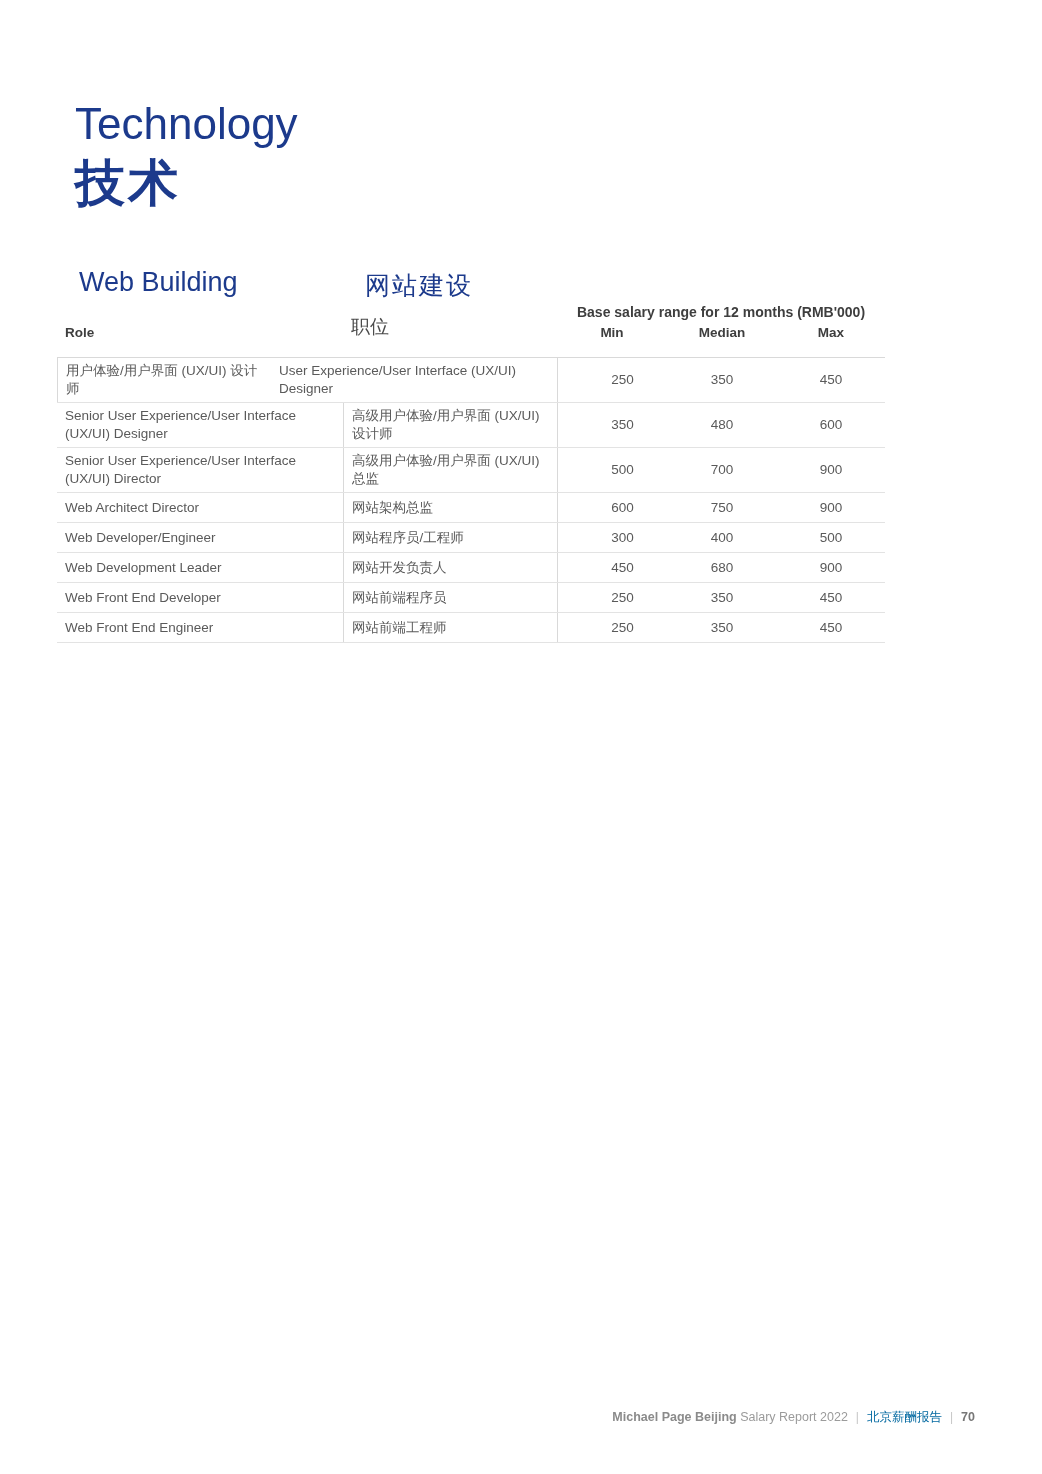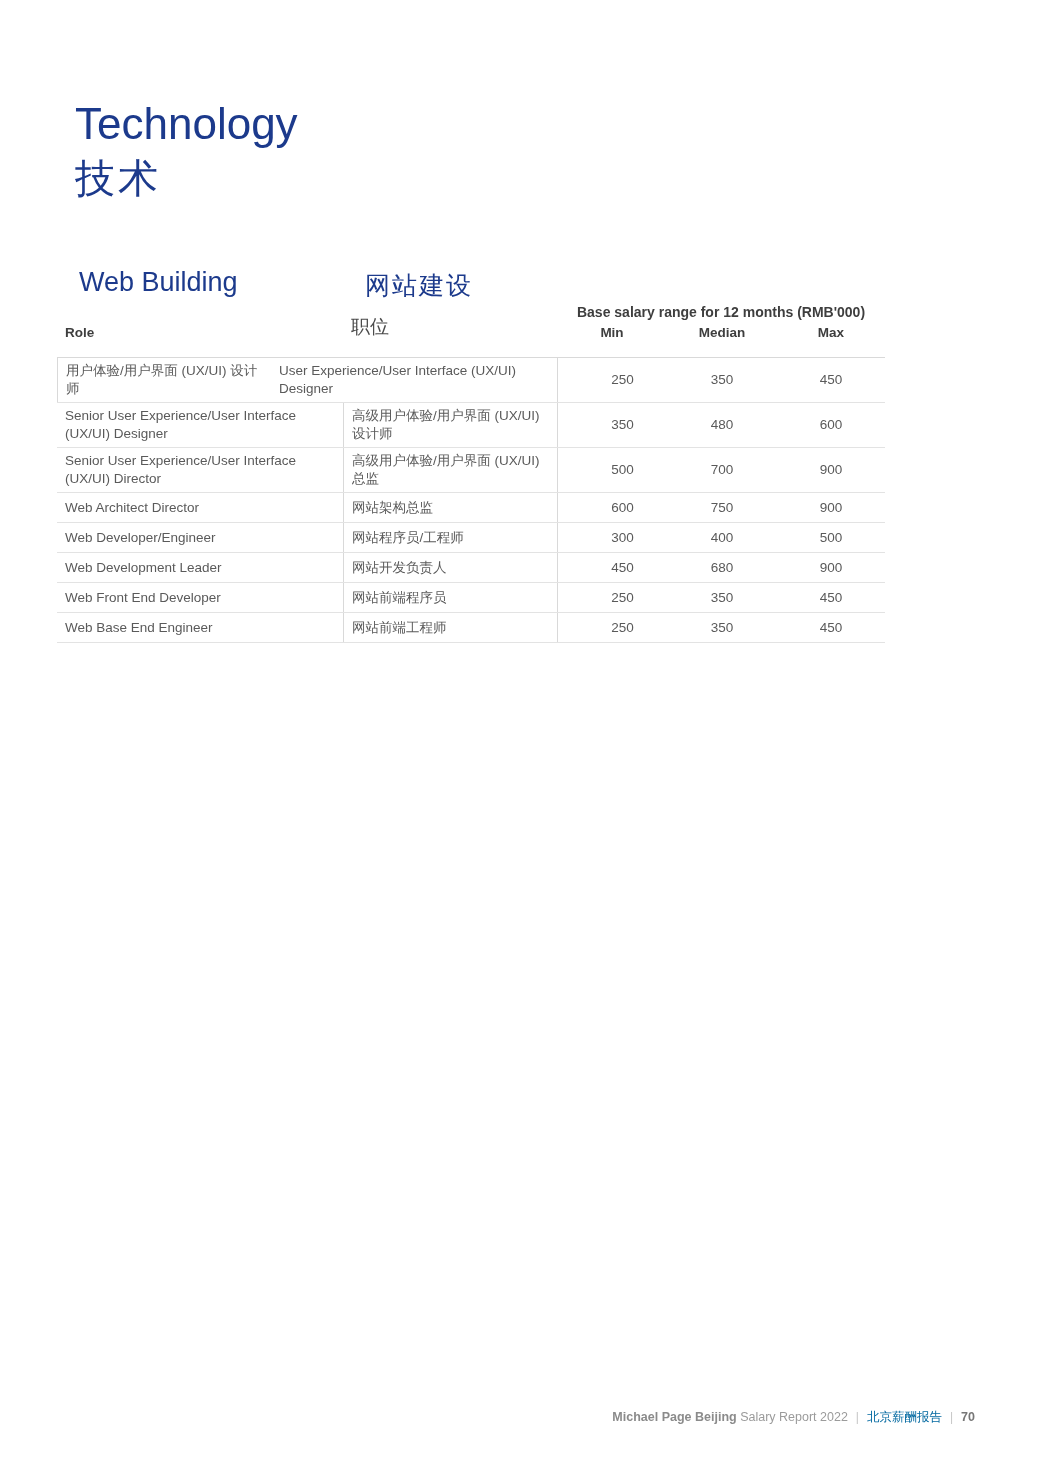--- a/index.html
+++ b/index.html
@@ -21,21 +21,21 @@
   }
 
   
   .title-en{
     position:absolute;left:75px;top:101px;
     font-size:44px;font-weight:400;line-height:1.05;
     color:var(--blue);letter-spacing:0px;
   }
   .title-zh{
     position:absolute;left:75px;top:156px;
-    font-size:40px;font-weight:400;line-height:1.1;
+    font-size:50px;font-weight:700;line-height:1.1;
     color:var(--blue);letter-spacing:3px;
   }
 
   
   .section-en{
     position:absolute;left:79px;top:267px;
     font-size:27px;font-weight:400;color:var(--blue);
   }
   .section-zh{
     position:absolute;left:365px;top:269px;
@@ -161,21 +161,21 @@
 
     <div class="row">
       <div class="cell col-en">Web Front End Developer</div>
       <div class="cell col-zh">网站前端程序员</div>
       <div class="cell col-num num-first">250</div>
       <div class="cell col-num">350</div>
       <div class="cell col-num last">450</div>
     </div>
 
     <div class="row">
-      <div class="cell col-en">Web Base End Engineer</div>
+      <div class="cell col-en">Web Front End Engineer</div>
       <div class="cell col-zh">网站前端工程师</div>
       <div class="cell col-num num-first">250</div>
       <div class="cell col-num">350</div>
       <div class="cell col-num last">450</div>
     </div>
 
   </div>
 
   <div class="footer">
     <span class="f-brand">Michael Page Beijing</span><span> </span><span>Salary Report 2022</span><span class="f-sep">|</span><span class="f-zh">北京薪酬报告</span><span class="f-sep">|</span><span class="f-page">70</span>

